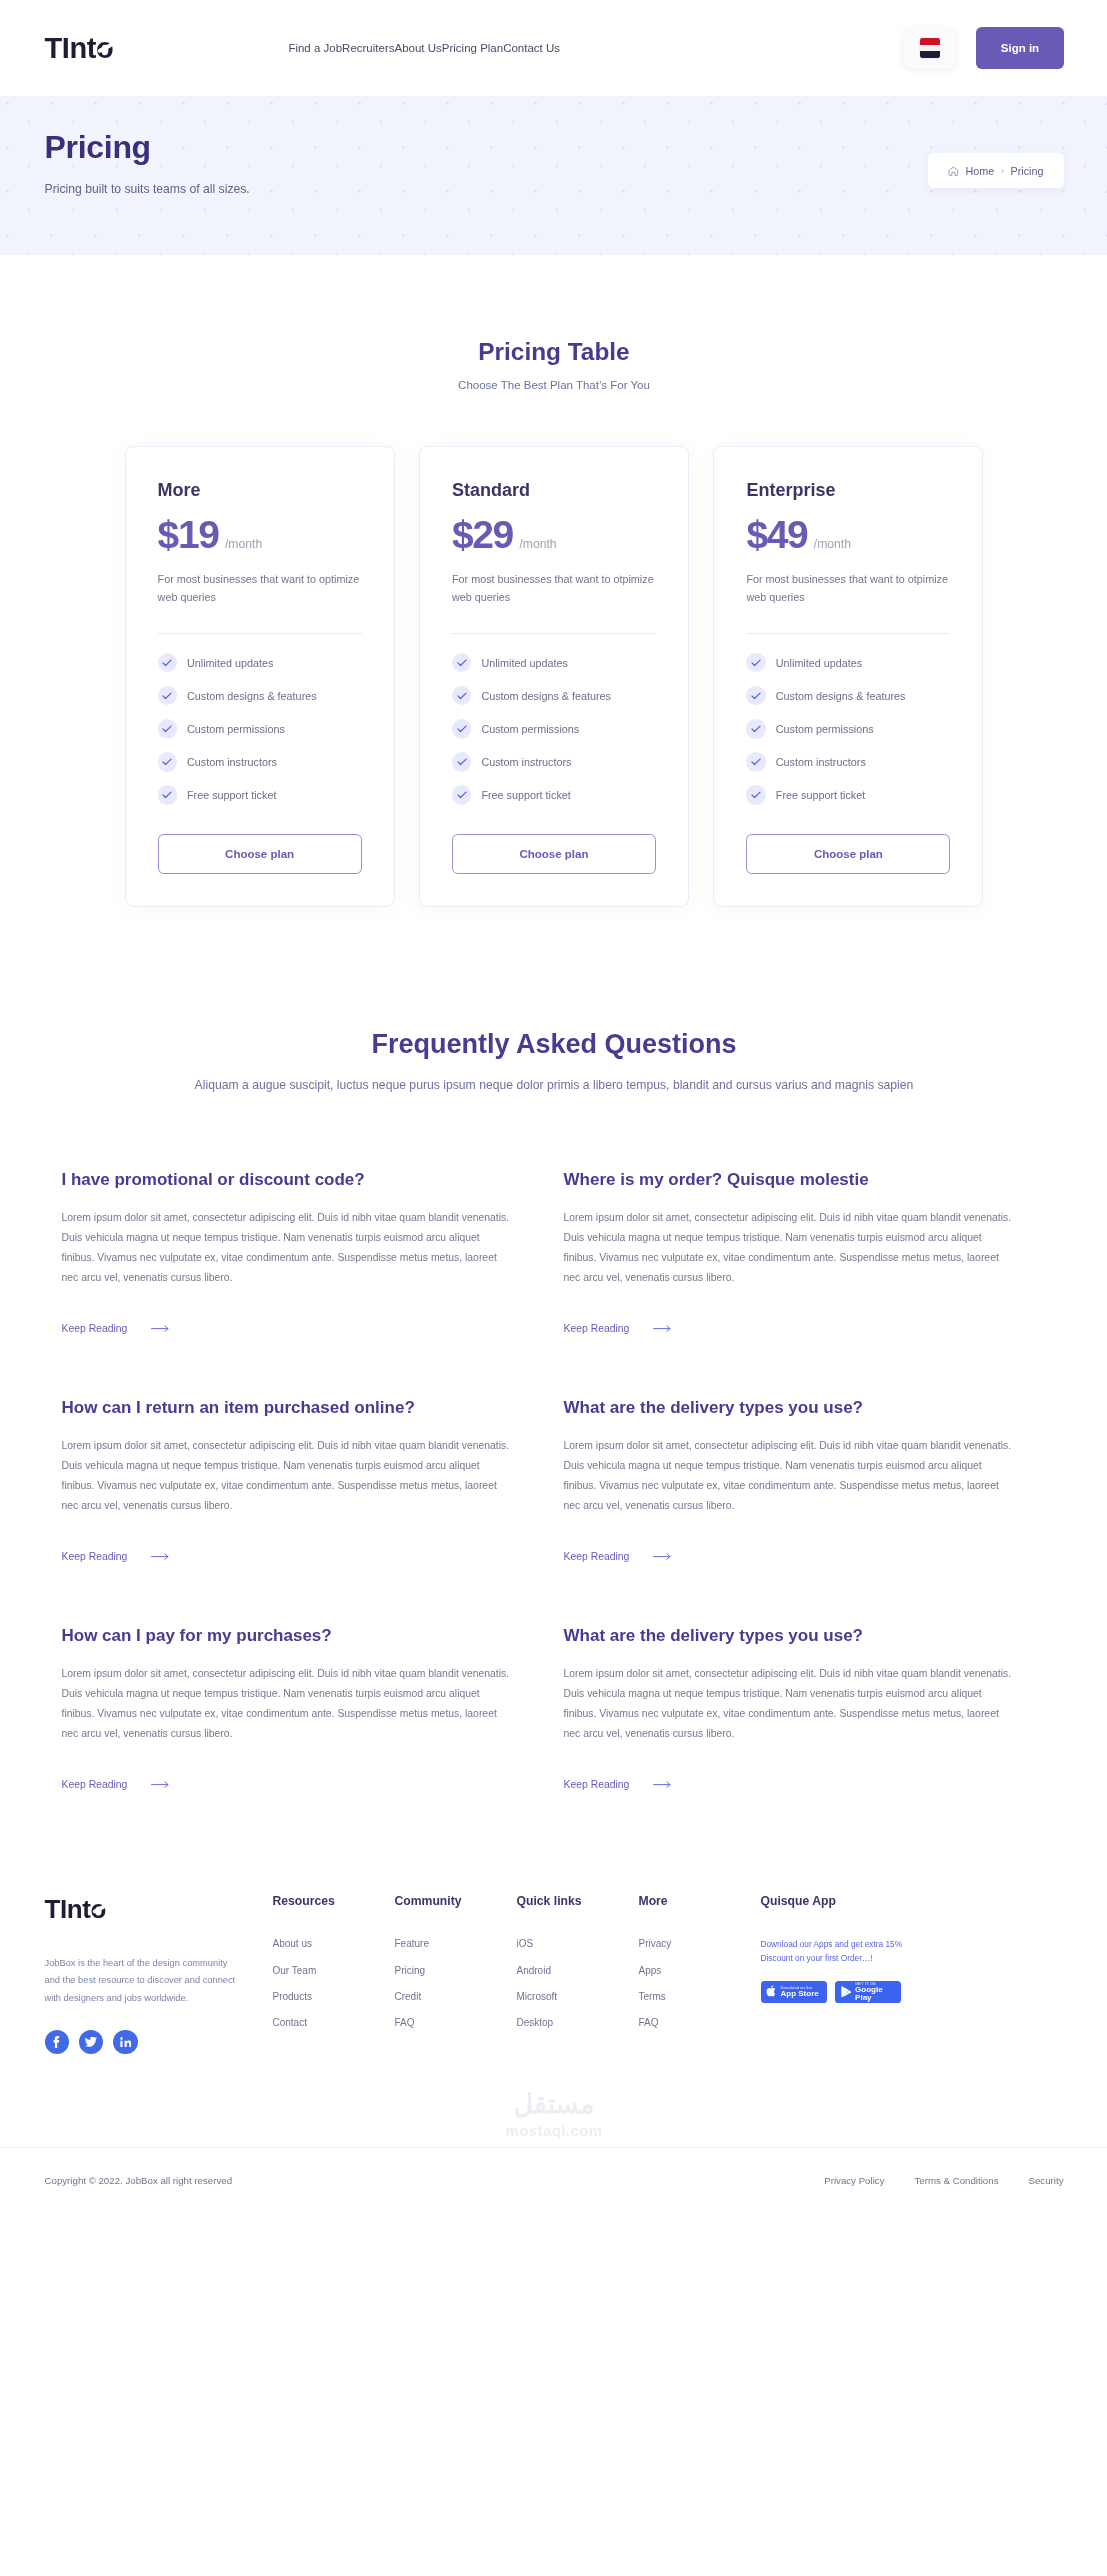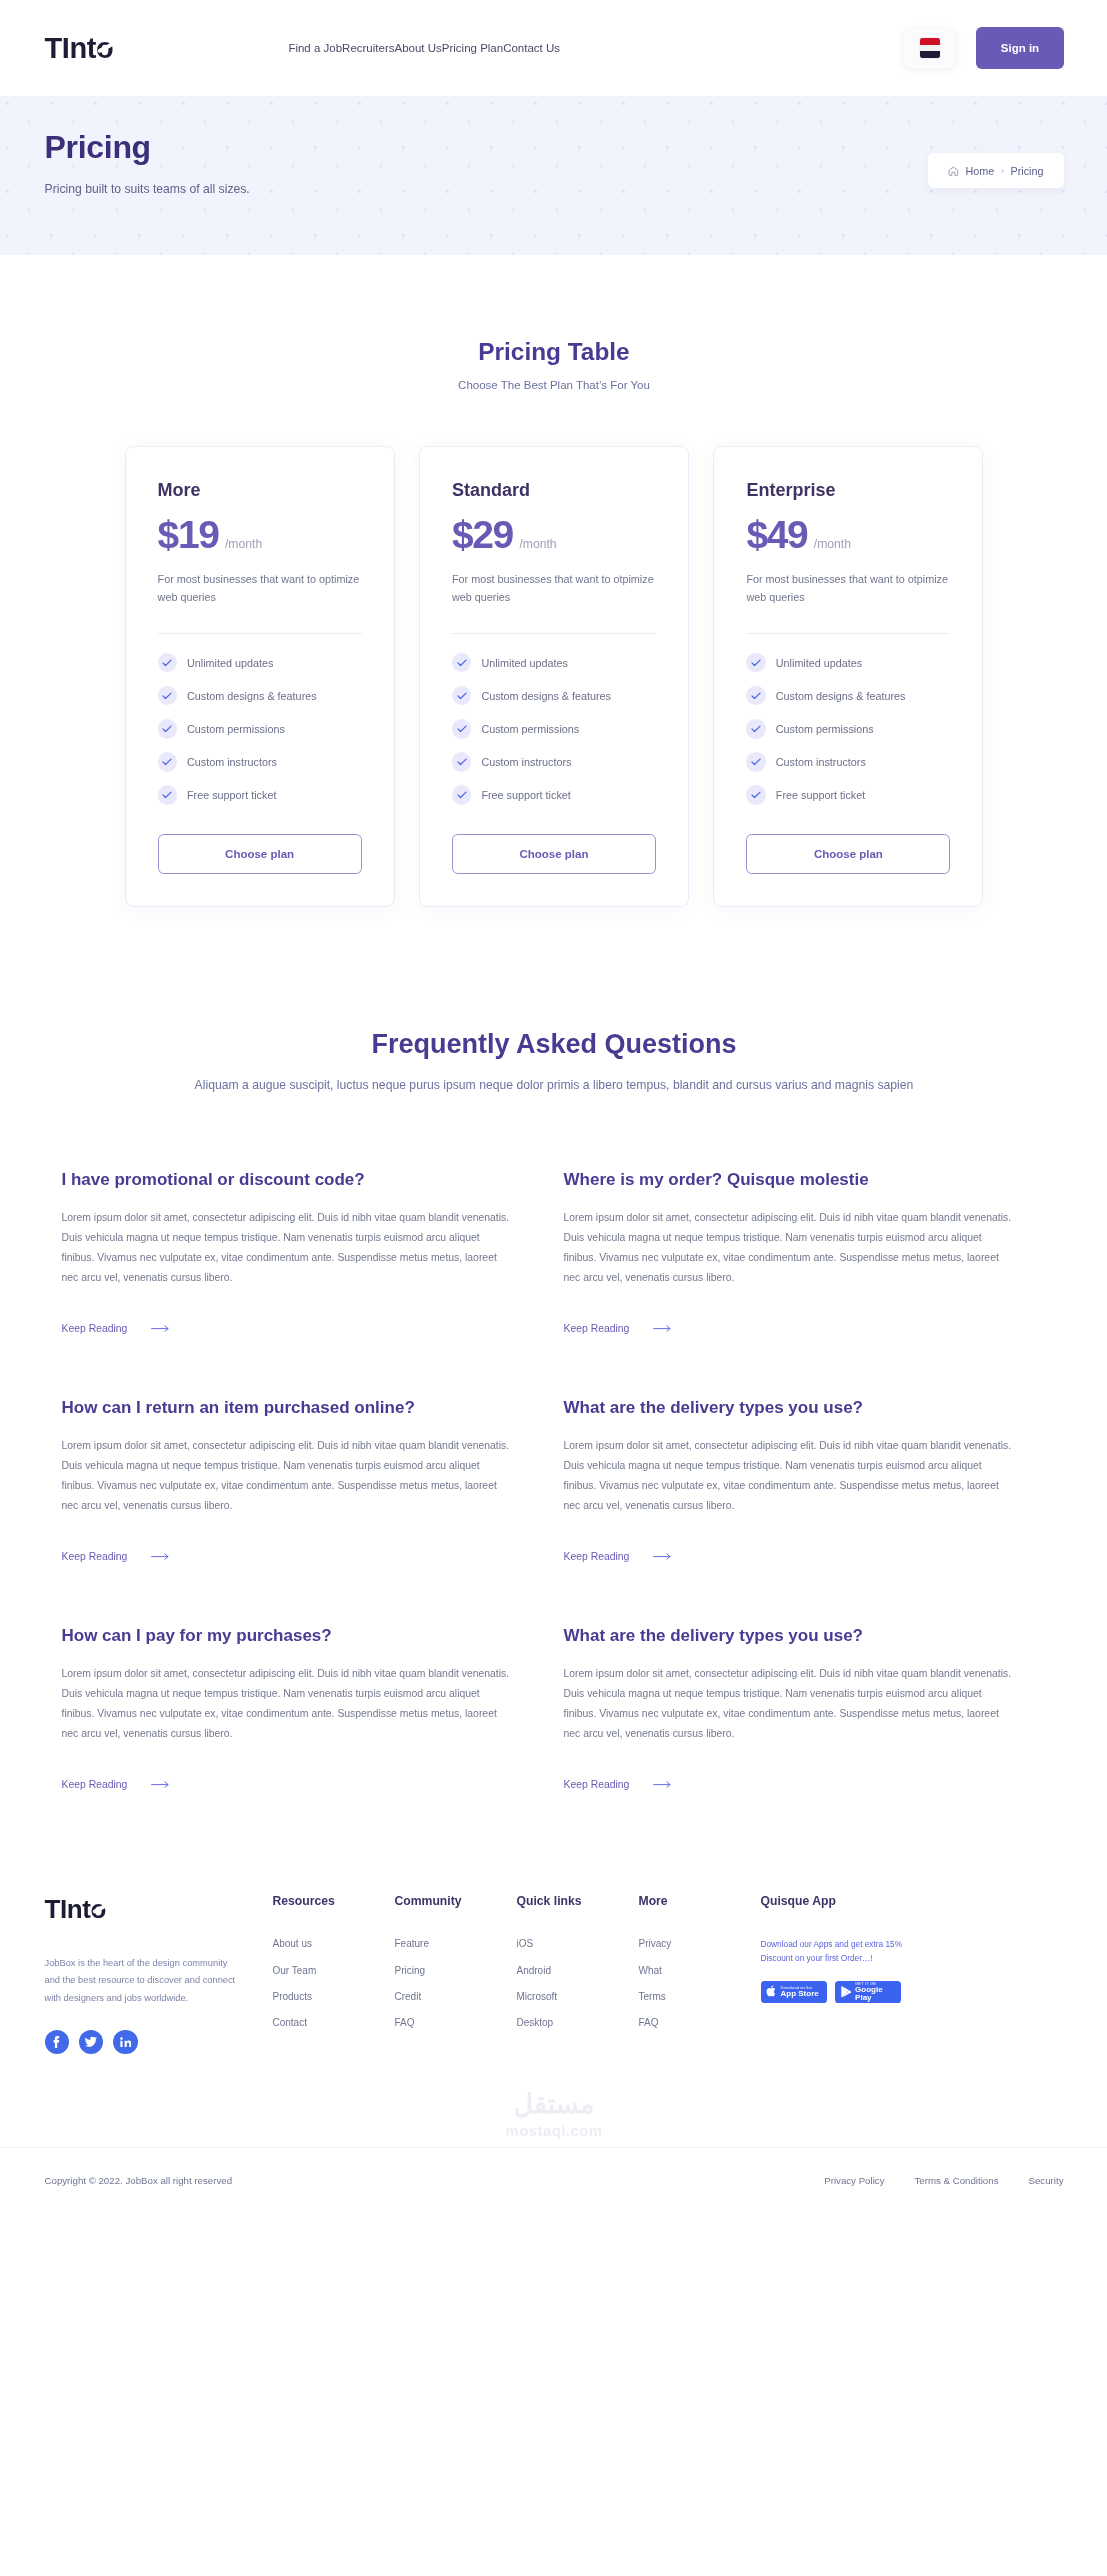--- a/index.html
+++ b/index.html
@@ -627,21 +627,21 @@
         <li><a href="#">Android</a></li>
         <li><a href="#">Microsoft</a></li>
         <li><a href="#">Desktop</a></li>
       </ul>
     </div>
 
     <div class="f-col">
       <h4>More</h4>
       <ul>
         <li><a href="#">Privacy</a></li>
-        <li><a href="#">What</a></li>
+        <li><a href="#">Apps</a></li>
         <li><a href="#">Terms</a></li>
         <li><a href="#">FAQ</a></li>
       </ul>
     </div>
 
     <div class="f-col wide">
       <h4>Quisque App</h4>
       <div class="dl-text">Download our Apps and get extra 15% Discount on your first Order…!</div>
       <div class="badges">
         <span class="badge">

